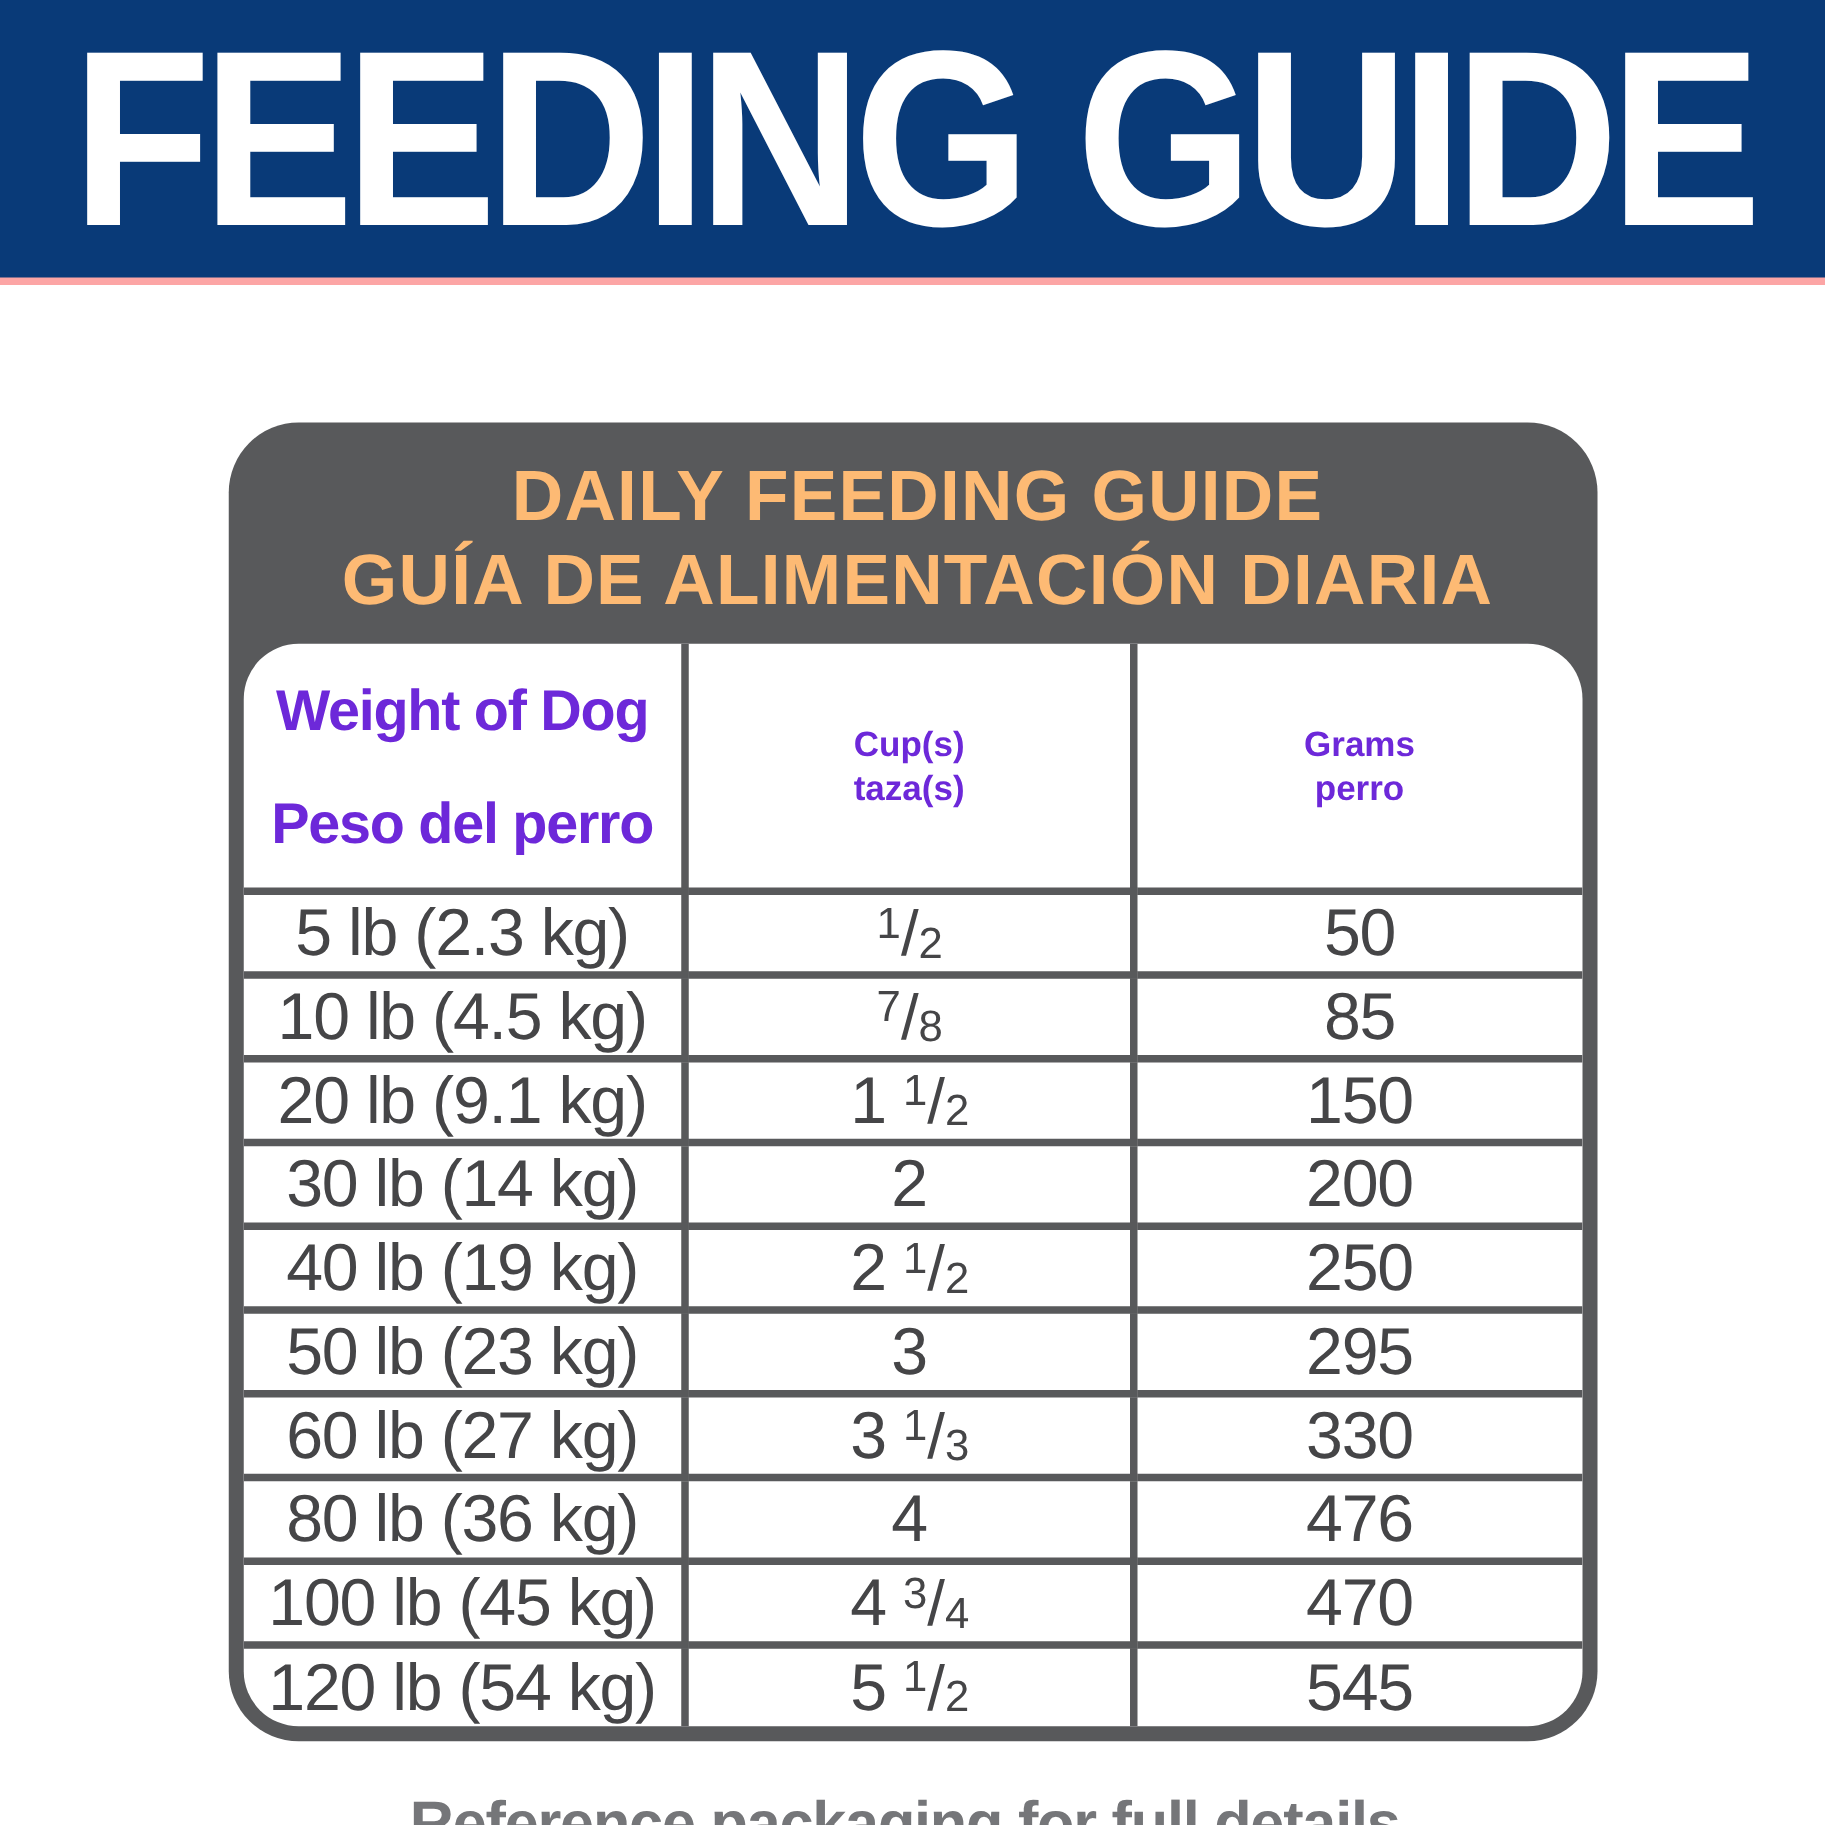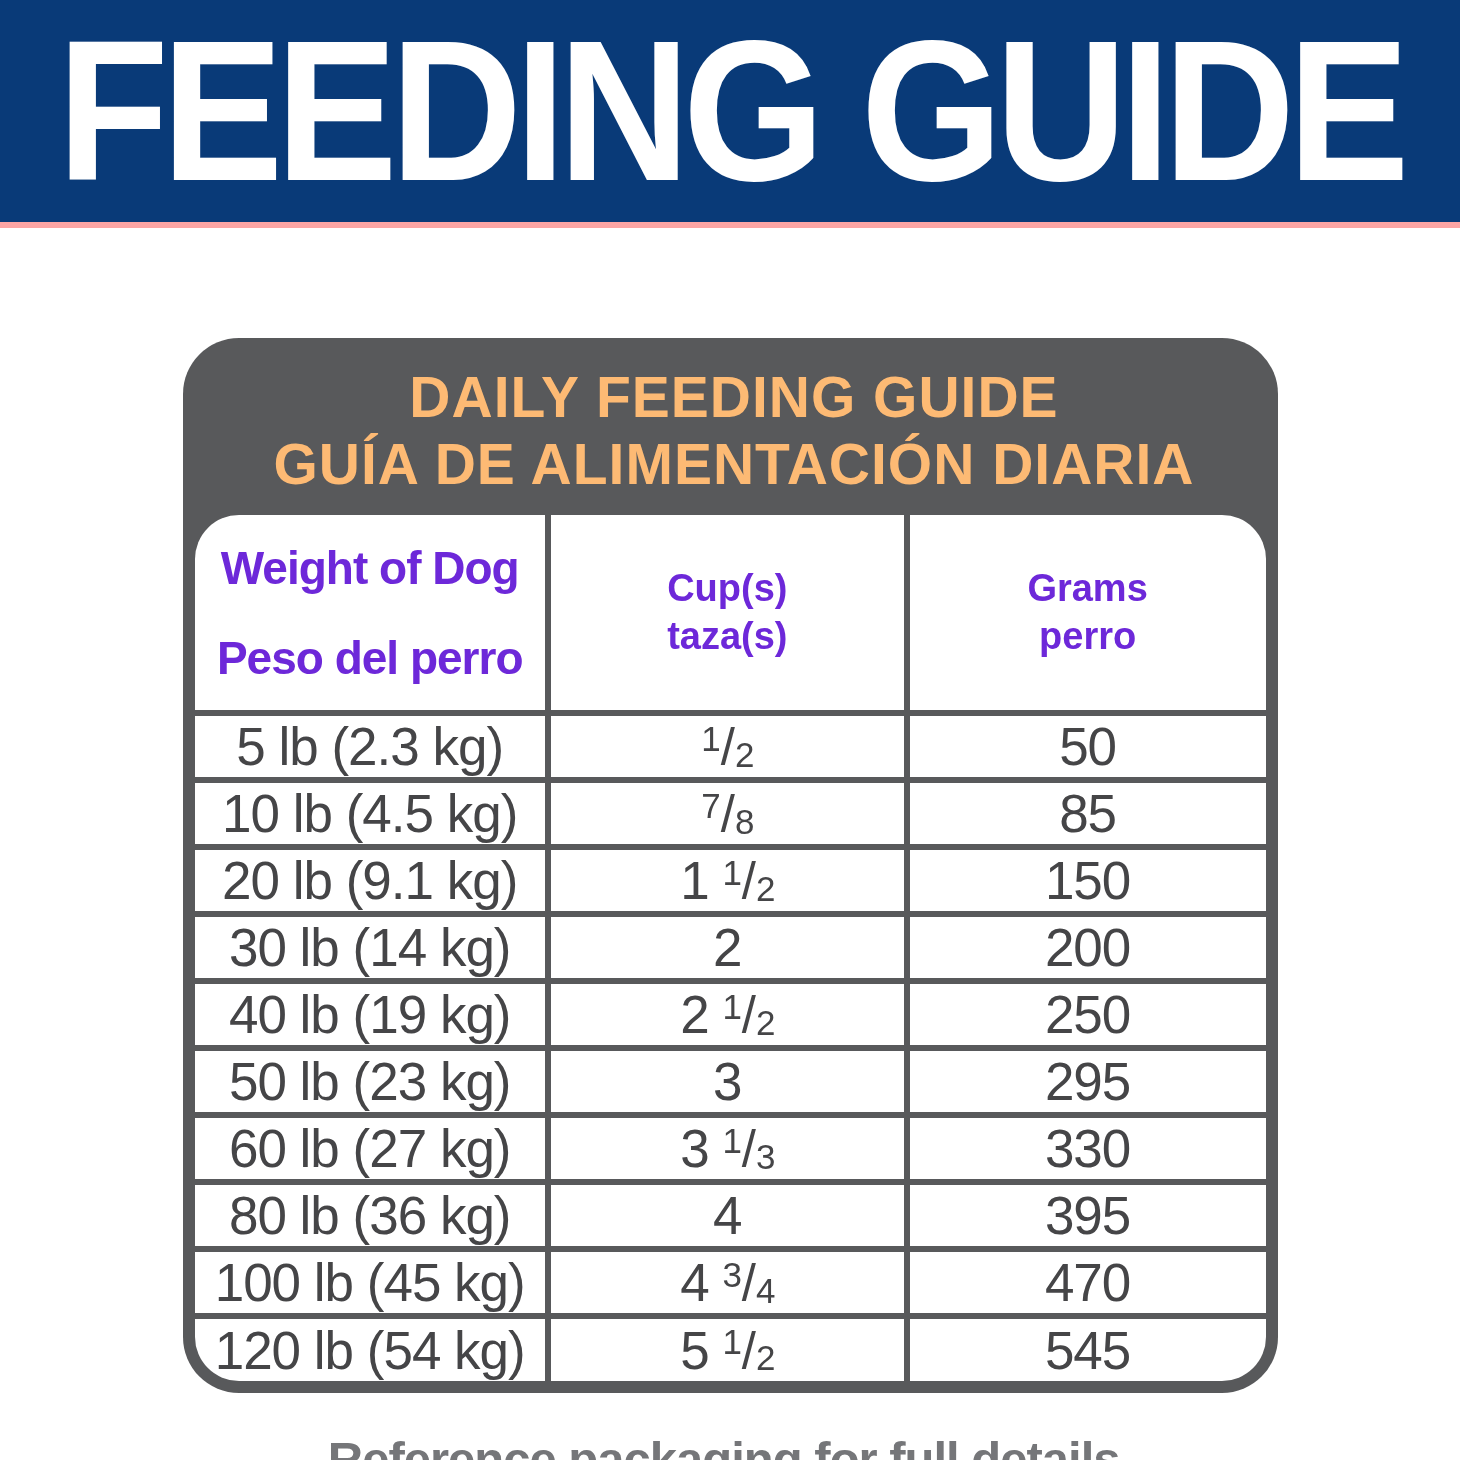--- a/index.html
+++ b/index.html
@@ -72,21 +72,21 @@
     vertical-align: middle;
     color: #454547;
   }
   col.c1 { width: 33%; }
   col.c2 { width: 33.5%; }
   col.c3 { width: 33.5%; }
 
   thead th { height: 198px; font-weight: bold; color: #6d28d9; }
   th .h-big { font-size: 46px; line-height: 1.0; letter-spacing: -1px; }
   th .h-big + .h-big { margin-top: 44px; }
-  th .h-sm  { font-size: 38px; line-height: 1.26; letter-spacing: 0px; }
+  th .h-sm  { font-size: 28px; line-height: 1.26; letter-spacing: 0px; }
 
   tbody td {
     height: 65px;
     font-size: 53px;
     font-weight: 400;
     letter-spacing: -1px;
   }
 
   
   .fn { font-size: 66%; position: relative; top: -0.42em; margin-right: 1px; }
@@ -173,21 +173,21 @@
               <td>295</td>
             </tr>
             <tr>
               <td>60 lb (27 kg)</td>
               <td>3 <span class="fn">1</span><span class="fs">/</span><span class="fd">3</span></td>
               <td>330</td>
             </tr>
             <tr>
               <td>80 lb (36 kg)</td>
               <td>4</td>
-              <td>395</td>
+              <td>476</td>
             </tr>
             <tr>
               <td>100 lb (45 kg)</td>
               <td>4 <span class="fn">3</span><span class="fs">/</span><span class="fd">4</span></td>
               <td>470</td>
             </tr>
             <tr>
               <td>120 lb (54 kg)</td>
               <td>5 <span class="fn">1</span><span class="fs">/</span><span class="fd">2</span></td>
               <td>545</td>

